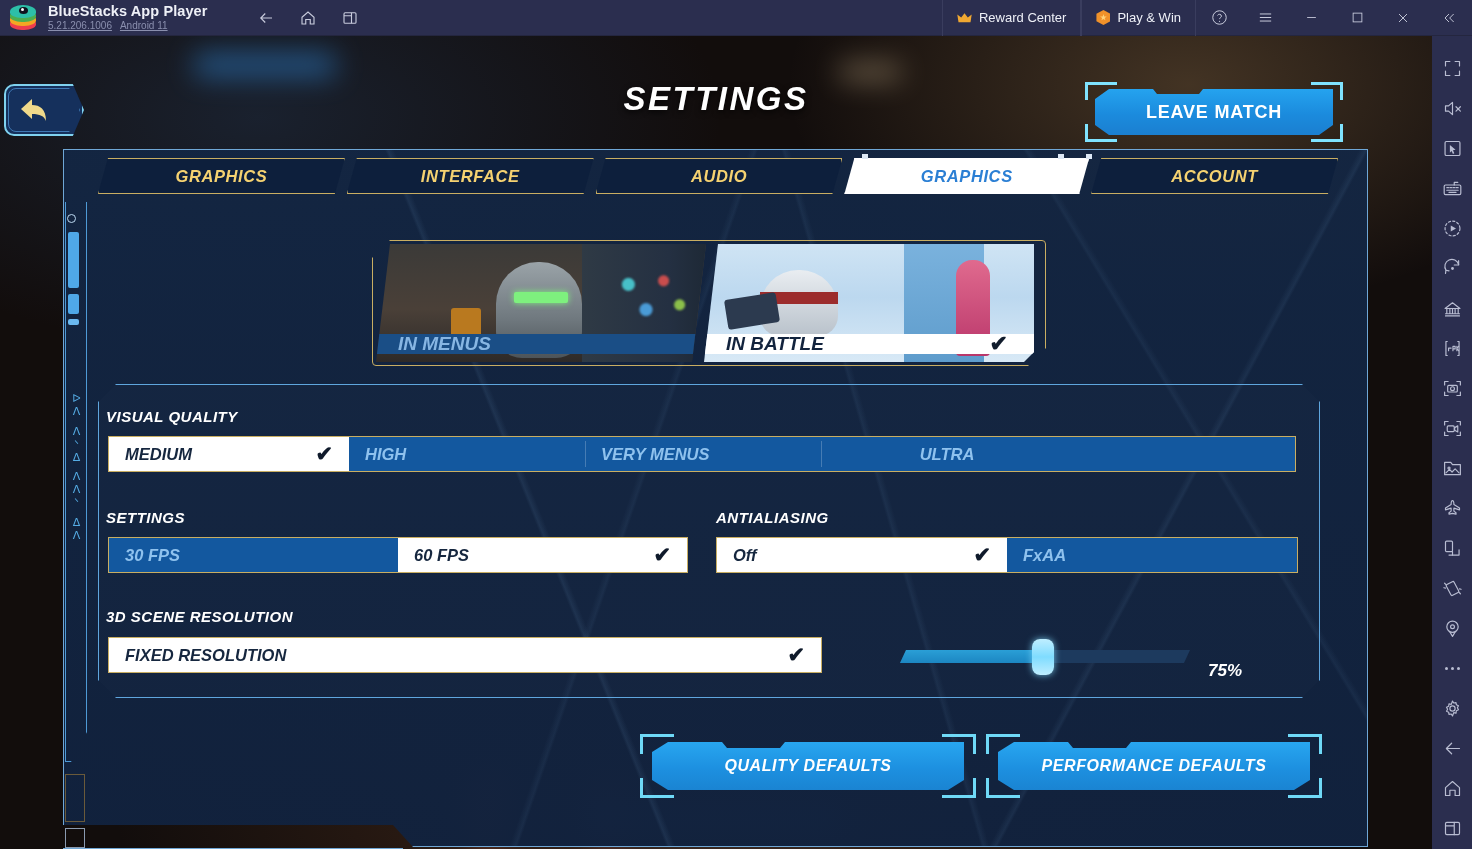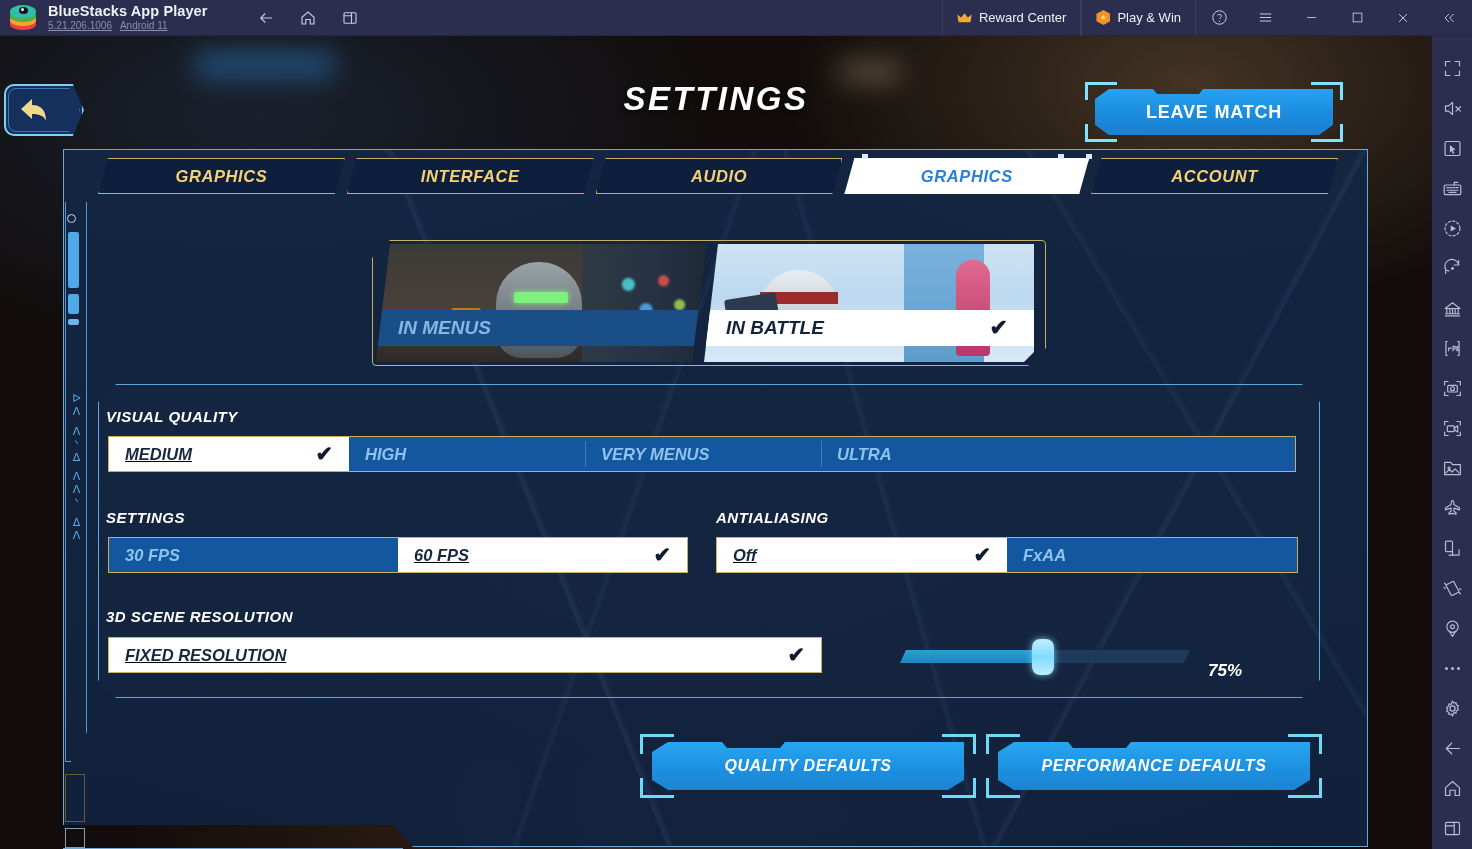--- a/index.html
+++ b/index.html
@@ -216,21 +216,21 @@
   .art-b-wall { position:absolute; left: 200px; top: 0; width: 80px; height: 118px;
       background: linear-gradient(180deg,#7ab2dd 0%, #5e9ccc 100%); }
   .art-b-helm { position:absolute; left: 56px; top: 26px; width: 78px; height: 66px;
       background: linear-gradient(180deg,#e9edf1 0%, #b9c2cb 100%); border-radius: 38px 38px 20px 20px; }
   .art-b-helm::after{content:"";position:absolute;left:0;top:22px;width:78px;height:12px;background:#9c2c2c;}
   .art-b-gun { position:absolute; left: 22px; top: 52px; width: 52px; height: 30px;
       background: #2c3a4f; border-radius: 3px; transform: rotate(-9deg); }
   .art-b-fig { position:absolute; left: 252px; top: 16px; width: 34px; height: 96px;
       background: linear-gradient(180deg,#e06a8e 0%, #b9366a 100%); border-radius: 16px 16px 4px 4px; }
   .scene-caption {
-    position: absolute; left: 0; bottom: 16px; width: 100%; height: 36px;
+    position: absolute; left: 0; bottom: 8px; width: 100%; height: 20px;
     display: flex; align-items: center; padding-left: 22px;
   }
   .cap-a { background: #1a4e86; }
   .cap-a span { color: #87b6e3; font-size: 19px; font-weight: 700; font-style: italic; }
   .cap-b { background: #ffffff; justify-content: space-between; padding-right: 26px; }
   .cap-b span.t { color: #12233d; font-size: 19px; font-weight: 700; font-style: italic; }
   .check-dark { color: #111c2c; font-size: 22px; font-weight: 700; line-height: 1; }
 
   
   .group-box {
@@ -246,21 +246,21 @@
   }
   .seg-track {
     position: absolute; border: 1px solid #c9ae62; background: #13589f;
     display: flex; align-items: stretch; z-index: 11; overflow: hidden;
   }
   .seg { position: relative; display: flex; align-items: center; cursor: pointer;
          padding-left: 16px; }
   .seg + .seg::before { content:""; position:absolute; left:0; top:4px; bottom:4px;
          width:1px; background: rgba(255,255,255,.22); }
   .seg span.lbl { color: #8fc2ee; font-size: 16.5px; font-weight: 700; font-style: italic; }
-  .seg.on { background: #ffffff; text-decoration: underline; }
+  .seg.on { background: #ffffff; }
   .seg.on + .seg::before { background: transparent; }
   .seg.on span.lbl { color: #16273f; }
   .seg .ck { position: absolute; right: 16px; top: 50%; transform: translateY(-50%);
              color: #0f1a2b; font-size: 21px; font-weight: 700; }
 
   
   .slider { position: absolute; z-index: 11; }
   .slider .track { position: absolute; left: 0; top: 11px; width: 290px; height: 13px;
       background: #1d3a5e; clip-path: polygon(6px 0, 290px 0, 284px 13px, 0 13px); }
   .slider .fill { position: absolute; left: 0; top: 11px; width: 146px; height: 13px;
@@ -492,21 +492,21 @@
       <div class="seg on" style="width:240px;">
         <span class="lbl">MEDIUM</span>
         <span class="ck">✔</span>
       </div>
       <div class="seg" style="width:236px;">
         <span class="lbl">HIGH</span>
       </div>
       <div class="seg" style="width:236px;">
         <span class="lbl">VERY MENUS</span>
       </div>
-      <div class="seg" style="width:236px;">
+      <div class="seg" style="width:236px;justify-content:center;">
         <span class="lbl">ULTRA</span>
       </div>
     </div>
 
     <div class="setting-label" style="left:106px; top:473px;">SETTINGS</div>
     <div class="seg-track" style="left:108px; top:501px; width:580px; height:36px;">
       <div class="seg" style="width:290px;">
         <span class="lbl">30 FPS</span>
       </div>
       <div class="seg on" style="width:290px;">

